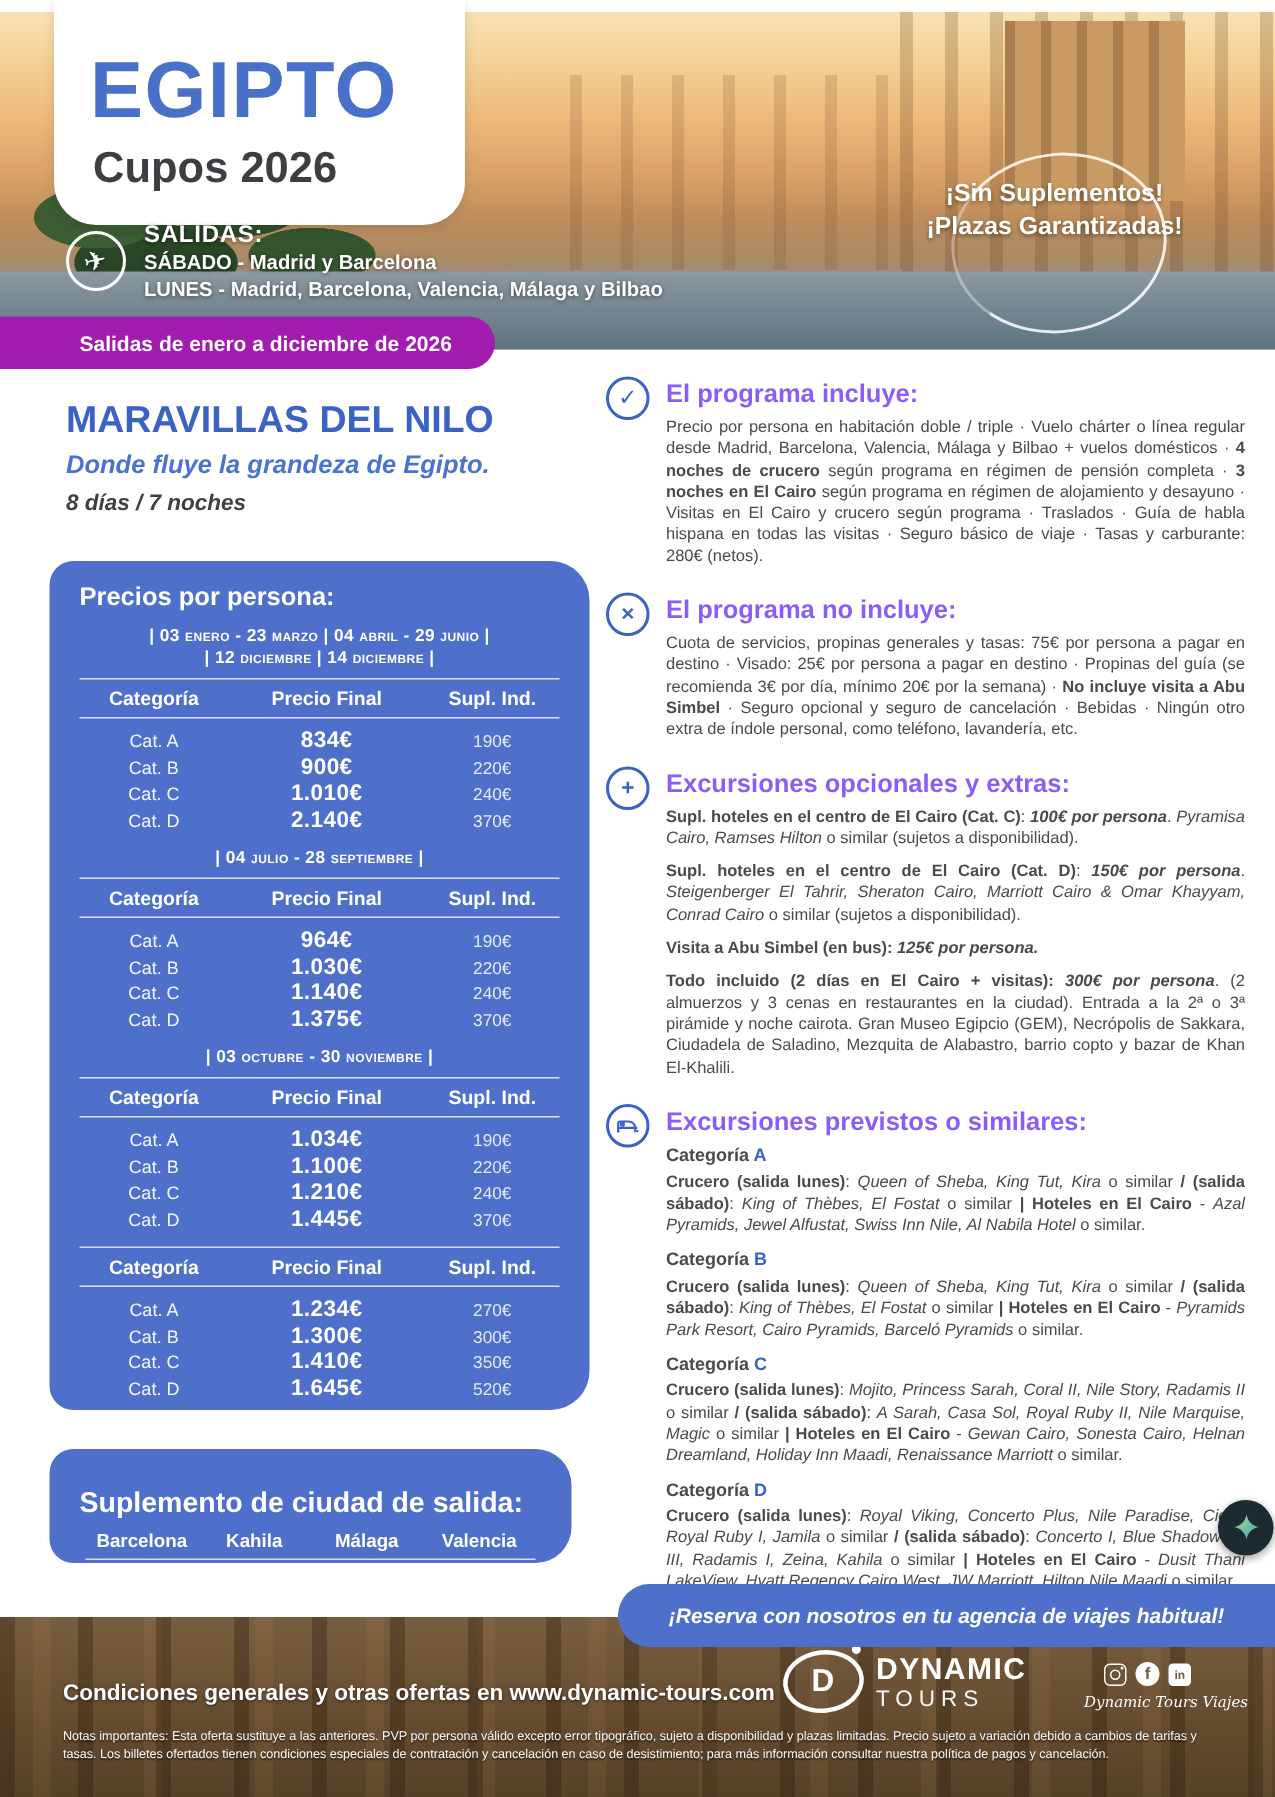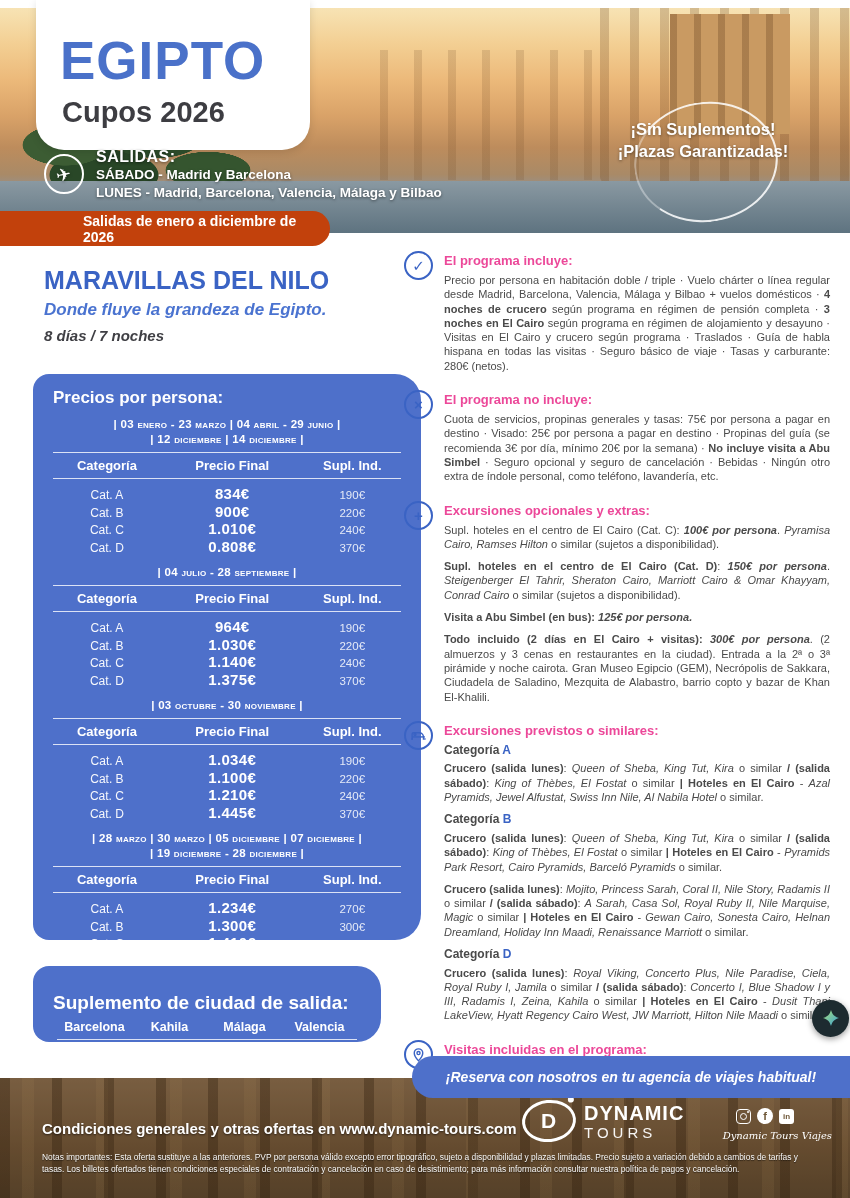--- a/index.html
+++ b/index.html
@@ -43,30 +43,30 @@
   .salidas{position:absolute;left:44px;top:148px;display:flex;align-items:flex-start;color:#fff;
     text-shadow:0 1px 3px rgba(0,0,0,.5);}
   .plane-circle{width:36px;height:36px;border:2px solid #fff;border-radius:50%;display:flex;align-items:center;
     justify-content:center;margin-top:6px;flex:0 0 auto;}
   .plane-circle span{font-size:18px;transform:rotate(-12deg);font-family:"DejaVu Sans",sans-serif;}
   .salidas .stx{margin-left:12px;}
   .salidas .sh{font-size:16px;font-weight:800;letter-spacing:.5px;}
   .salidas .sl{font-size:13.5px;font-weight:700;line-height:1.35;}
 
   
-  .date-banner{position:absolute;left:0;top:211px;width:330px;height:35px;background:#c2410c;
+  .date-banner{position:absolute;left:0;top:211px;width:330px;height:35px;background:#a21caf;
     border-radius:0 18px 18px 0;display:flex;align-items:center;color:#fff;font-size:14px;font-weight:700;
-    padding-left:83px;box-sizing:border-box;z-index:3;}
+    padding-left:53px;box-sizing:border-box;z-index:3;}
 
   
   .prog-title{position:absolute;left:44px;top:266px;font-size:25px;font-weight:800;color:#3a63c4;}
   .prog-tag{position:absolute;left:44px;top:300px;font-size:17px;font-style:italic;font-weight:600;color:#4a73d0;}
   .prog-dur{position:absolute;left:44px;top:327px;font-size:15px;font-style:italic;font-weight:700;color:#3f3f44;}
 
-  .price-panel{position:absolute;left:33px;top:374px;width:388px;height:566px;background:#4e70ca;
+  .price-panel{position:absolute;left:33px;top:374px;width:360px;height:566px;background:#4e70ca;
     border-radius:16px 26px 26px 16px;box-sizing:border-box;padding:14px 14px 8px;color:#fff;}
   .price-panel h2{margin:0 0 2px 6px;font-size:17px;font-weight:800;}
   .pgroup{margin-top:9px;}
   .pdates{text-align:center;font-size:11.5px;font-weight:700;line-height:15px;font-variant:small-caps;letter-spacing:.3px;}
   .phead{display:grid;grid-template-columns:31% 41% 28%;margin:5px 6px 0;padding:5px 0;
     border-top:1px solid rgba(255,255,255,.8);border-bottom:1px solid rgba(255,255,255,.8);
     font-size:13px;font-weight:700;text-align:center;}
   .prows{padding:6px 6px 1px;}
   .prow{display:grid;grid-template-columns:31% 41% 28%;text-align:center;align-items:baseline;height:17.5px;}
   .prow .cat{font-size:12px;opacity:.95;}
@@ -81,21 +81,21 @@
   .supp-vals{display:grid;grid-template-columns:1fr 1fr 1fr 1fr;text-align:center;font-size:12px;opacity:.9;
     margin:5px 6px 0;}
 
   
   .rcol{position:absolute;left:404px;top:253px;width:426px;display:flex;flex-direction:column;gap:11px;}
   .rsec{display:grid;grid-template-columns:40px 1fr;}
   .ricon{width:29px;height:29px;border:2.5px solid #3a63c4;border-radius:50%;box-sizing:border-box;
     display:flex;align-items:center;justify-content:center;color:#3a63c4;font-weight:700;margin-top:-2px;}
   .ricon .glyph{font-size:15px;line-height:1;}
   .ricon svg{width:17px;height:17px;stroke:#3a63c4;fill:none;stroke-width:2;}
-  .rsec h3{margin:0 0 5px;font-size:13px;font-weight:800;color:#ec4899;}
+  .rsec h3{margin:0 0 5px;font-size:17px;font-weight:800;color:#8b5cf6;}
   .rsec p{margin:0 0 8px;font-size:11px;line-height:1.3;color:#4a4a4a;text-align:justify;}
   .rsec p.catlabel{margin:1px 0 3px;font-size:12px;font-weight:700;color:#4a4a4a;text-align:left;}
 
   
   .reserve{position:absolute;left:412px;top:1056px;width:438px;height:42px;background:#4e70ca;z-index:6;
     border-radius:21px 0 0 21px;display:flex;align-items:center;justify-content:center;color:#fff;
     font-size:14px;font-weight:700;font-style:italic;}
 
   
   .footer{position:absolute;left:0;top:1078px;width:850px;height:120px;overflow:hidden;
@@ -200,21 +200,21 @@
             <span class="price">900€</span>
             <span class="supl">220€</span>
           </div>
         <div class="prow">
             <span class="cat">Cat. C</span>
             <span class="price">1.010€</span>
             <span class="supl">240€</span>
           </div>
         <div class="prow">
             <span class="cat">Cat. D</span>
-            <span class="price">0.808€</span>
+            <span class="price">2.140€</span>
             <span class="supl">370€</span>
           </div>
       </div>
     </div>
 
     <div class="pgroup">
       <div class="pdates">
         <div>| 04 julio - 28 septiembre |</div>
       </div>
       <div class="phead">
@@ -273,24 +273,20 @@
           </div>
         <div class="prow">
             <span class="cat">Cat. D</span>
             <span class="price">1.445€</span>
             <span class="supl">370€</span>
           </div>
       </div>
     </div>
 
     <div class="pgroup">
-      <div class="pdates">
-        <div>| 28 marzo | 30 marzo | 05 diciembre | 07 diciembre |</div>
-        <div>| 19 diciembre - 28 diciembre |</div>
-      </div>
       <div class="phead">
         <span>Categoría</span>
           <span>Precio Final</span>
           <span>Supl. Ind.</span>
       </div>
       <div class="prows">
         <div class="prow">
             <span class="cat">Cat. A</span>
             <span class="price">1.234€</span>
             <span class="supl">270€</span>
@@ -351,21 +347,21 @@
         <p><span>Cuota de servicios, propinas generales y tasas: 75€ por persona a pagar en destino · Visado: 25€ por persona a pagar en destino · Propinas del guía (se recomienda 3€ por día, mínimo 20€ por la semana) · </span><span style="font-weight: 700;">No incluye visita a Abu Simbel</span><span> · Seguro opcional y seguro de cancelación · Bebidas · Ningún otro extra de índole personal, como teléfono, lavandería, etc.</span></p>
       </div>
     </section>
 
     <section class="rsec">
       <div class="ricon">
           <span class="glyph">+</span>
         </div>
       <div class="rbody">
         <h3>Excursiones opcionales y extras:</h3>
-        <p><span style="font-weight: 400;">Supl. hoteles en el centro de El Cairo (Cat. C)</span><span>: </span><span style="font-weight: 700; font-style: italic;">100€ por persona</span><span>. </span><span style="font-style: italic;">Pyramisa Cairo, Ramses Hilton</span><span> o similar (sujetos a disponibilidad).</span></p>
+        <p><span style="font-weight: 700;">Supl. hoteles en el centro de El Cairo (Cat. C)</span><span>: </span><span style="font-weight: 700; font-style: italic;">100€ por persona</span><span>. </span><span style="font-style: italic;">Pyramisa Cairo, Ramses Hilton</span><span> o similar (sujetos a disponibilidad).</span></p>
         <p><span style="font-weight: 700;">Supl. hoteles en el centro de El Cairo (Cat. D)</span><span>: </span><span style="font-weight: 700; font-style: italic;">150€ por persona</span><span>. </span><span style="font-style: italic;">Steigenberger El Tahrir, Sheraton Cairo, Marriott Cairo &amp; Omar Khayyam, Conrad Cairo</span><span> o similar (sujetos a disponibilidad).</span></p>
         <p><span style="font-weight: 700;">Visita a Abu Simbel (en bus): </span><span style="font-weight: 700; font-style: italic;">125€ por persona.</span></p>
         <p><span style="font-weight: 700;">Todo incluido (2 días en El Cairo + visitas): </span><span style="font-weight: 700; font-style: italic;">300€ por persona</span><span>. (2 almuerzos y 3 cenas en restaurantes en la ciudad). Entrada a la 2ª o 3ª pirámide y noche cairota. Gran Museo Egipcio (GEM), Necrópolis de Sakkara, Ciudadela de Saladino, Mezquita de Alabastro, barrio copto y bazar de Khan El-Khalili.</span></p>
       </div>
     </section>
 
     <section class="rsec">
       <div class="ricon">
         <svg viewBox="0 0 24 24">
             <path d="M3 18v-8a2 2 0 0 1 2-2h8a6 6 0 0 1 6 6v4"></path>
@@ -373,20 +369,21 @@
             <path d="M3 18v-2m18 2v-2"></path>
             <circle cx="7" cy="10.5" r="1.4"></circle>
           </svg>
       </div>
       <div class="rbody">
         <h3>Excursiones previstos o similares:</h3>
         <p class="catlabel"><span style="font-weight: 700;">Categoría </span><span style="font-weight: 700; color: rgb(58, 99, 196);">A</span></p>
         <p><span style="font-weight: 700;">Crucero (salida lunes)</span><span>: </span><span style="font-style: italic;">Queen of Sheba, King Tut, Kira</span><span> o similar </span><span style="font-weight: 700;">/ (salida sábado)</span><span>: </span><span style="font-style: italic;">King of Thèbes, El Fostat</span><span> o similar </span><span style="font-weight: 700;">| Hoteles en El Cairo</span><span> - </span><span style="font-style: italic;">Azal Pyramids, Jewel Alfustat, Swiss Inn Nile, Al Nabila Hotel</span><span> o similar.</span></p>
         <p class="catlabel"><span style="font-weight: 700;">Categoría </span><span style="font-weight: 700; color: rgb(58, 99, 196);">B</span></p>
         <p><span style="font-weight: 700;">Crucero (salida lunes)</span><span>: </span><span style="font-style: italic;">Queen of Sheba, King Tut, Kira</span><span> o similar </span><span style="font-weight: 700;">/ (salida sábado)</span><span>: </span><span style="font-style: italic;">King of Thèbes, El Fostat</span><span> o similar </span><span style="font-weight: 700;">| Hoteles en El Cairo</span><span> - </span><span style="font-style: italic;">Pyramids Park Resort, Cairo Pyramids, Barceló Pyramids</span><span> o similar.</span></p>
+        <p class="catlabel"><span style="font-weight: 700;">Categoría </span><span style="font-weight: 700; color: rgb(58, 99, 196);">C</span></p>
         <p><span style="font-weight: 700;">Crucero (salida lunes)</span><span>: </span><span style="font-style: italic;">Mojito, Princess Sarah, Coral II, Nile Story, Radamis II</span><span> o similar </span><span style="font-weight: 700;">/ (salida sábado)</span><span>: </span><span style="font-style: italic;">A Sarah, Casa Sol, Royal Ruby II, Nile Marquise, Magic</span><span> o similar </span><span style="font-weight: 700;">| Hoteles en El Cairo</span><span> - </span><span style="font-style: italic;">Gewan Cairo, Sonesta Cairo, Helnan Dreamland, Holiday Inn Maadi, Renaissance Marriott</span><span> o similar.</span></p>
         <p class="catlabel"><span style="font-weight: 700;">Categoría </span><span style="font-weight: 700; color: rgb(58, 99, 196);">D</span></p>
         <p><span style="font-weight: 700;">Crucero (salida lunes)</span><span>: </span><span style="font-style: italic;">Royal Viking, Concerto Plus, Nile Paradise, Ciela, Royal Ruby I, Jamila</span><span> o similar </span><span style="font-weight: 700;">/ (salida sábado)</span><span>: </span><span style="font-style: italic;">Concerto I, Blue Shadow I y III, Radamis I, Zeina, Kahila</span><span> o similar </span><span style="font-weight: 700;">| Hoteles en El Cairo</span><span> - </span><span style="font-style: italic;">Dusit Thani LakeView, Hyatt Regency Cairo West, JW Marriott, Hilton Nile Maadi</span><span> o similar.</span></p>
       </div>
     </section>
 
     <section class="rsec">
       <div class="ricon">
         <svg viewBox="0 0 24 24">
             <path d="M12 21s-6-6.2-6-11a6 6 0 1 1 12 0c0 4.8-6 11-6 11z"></path>

